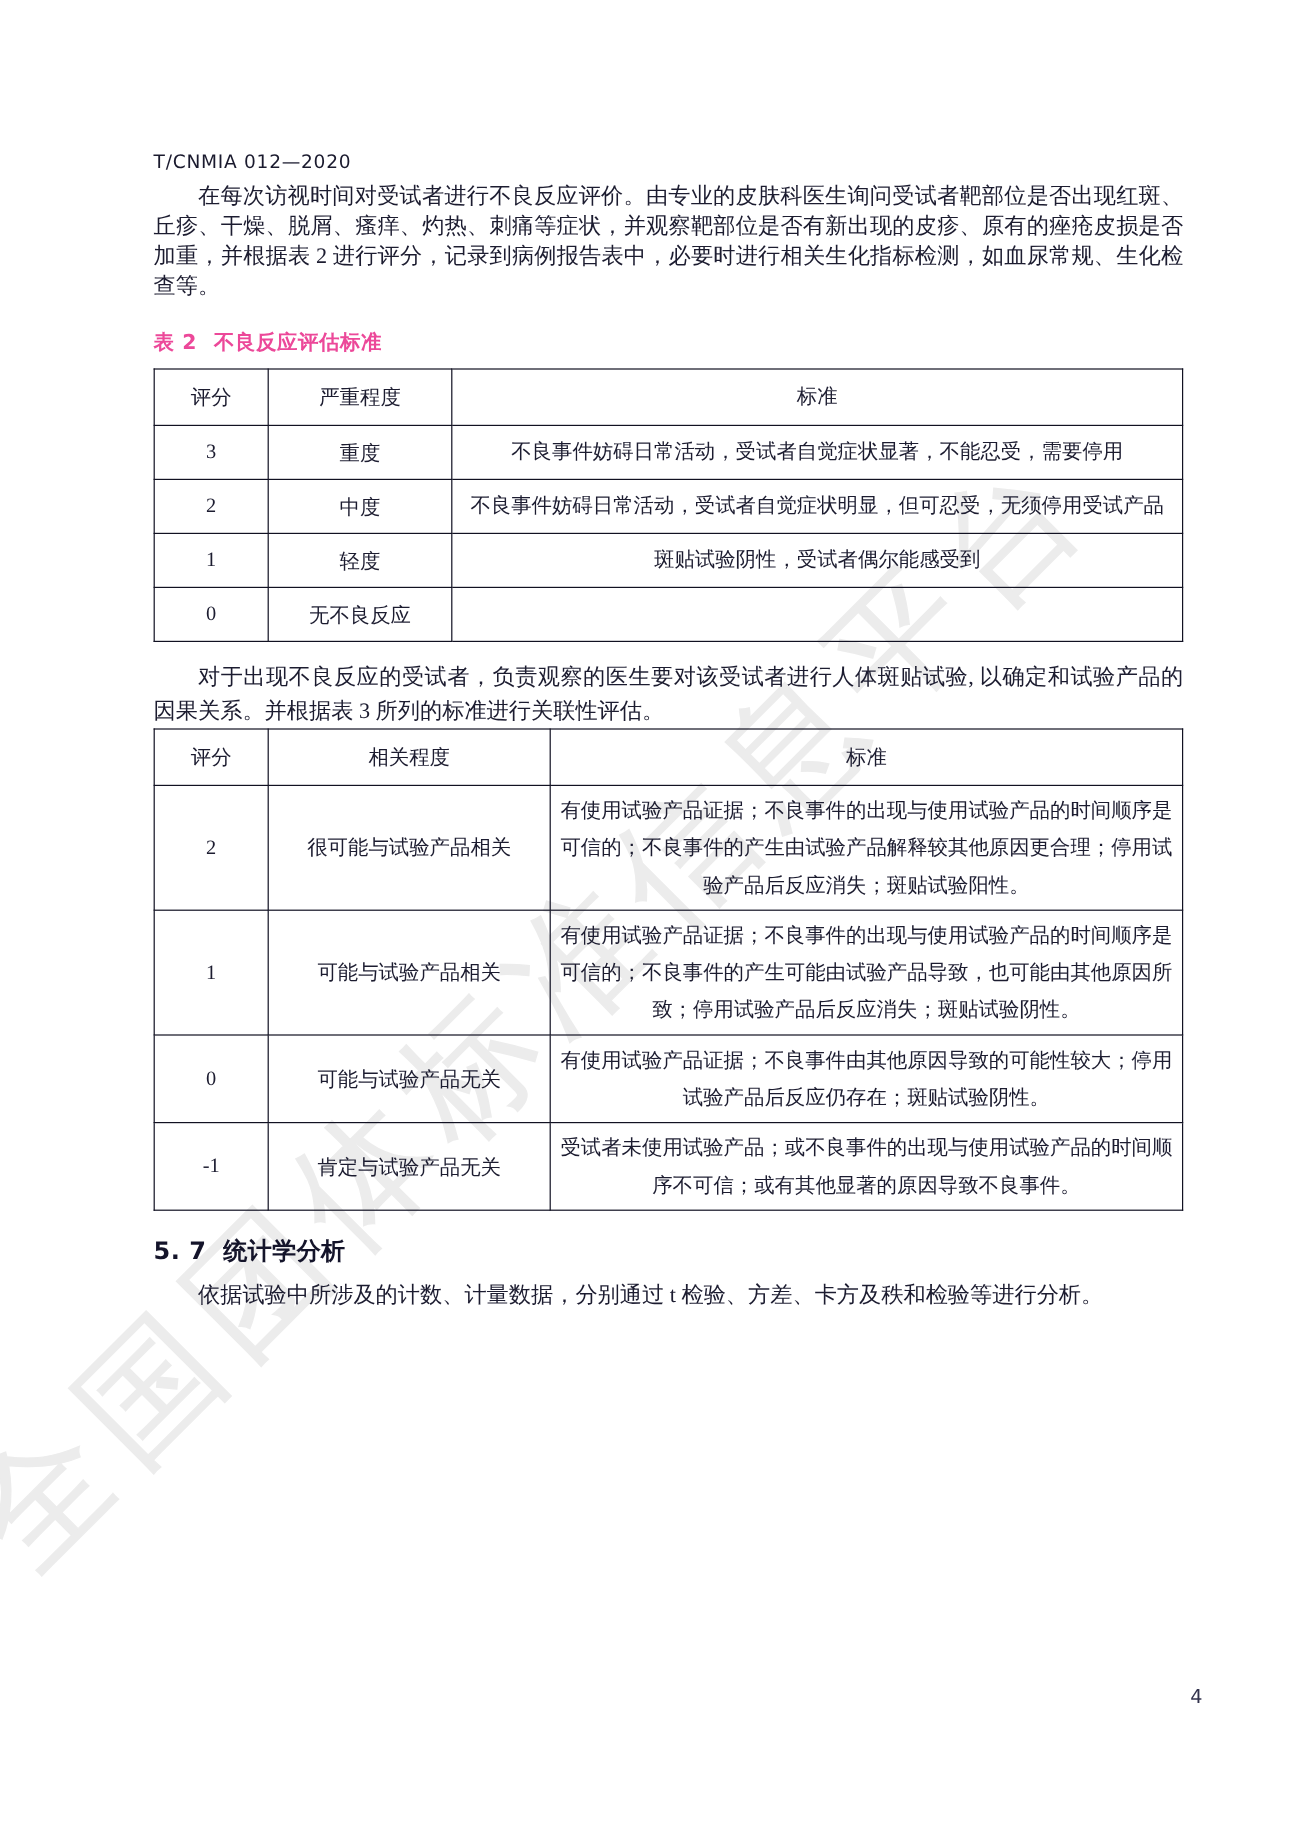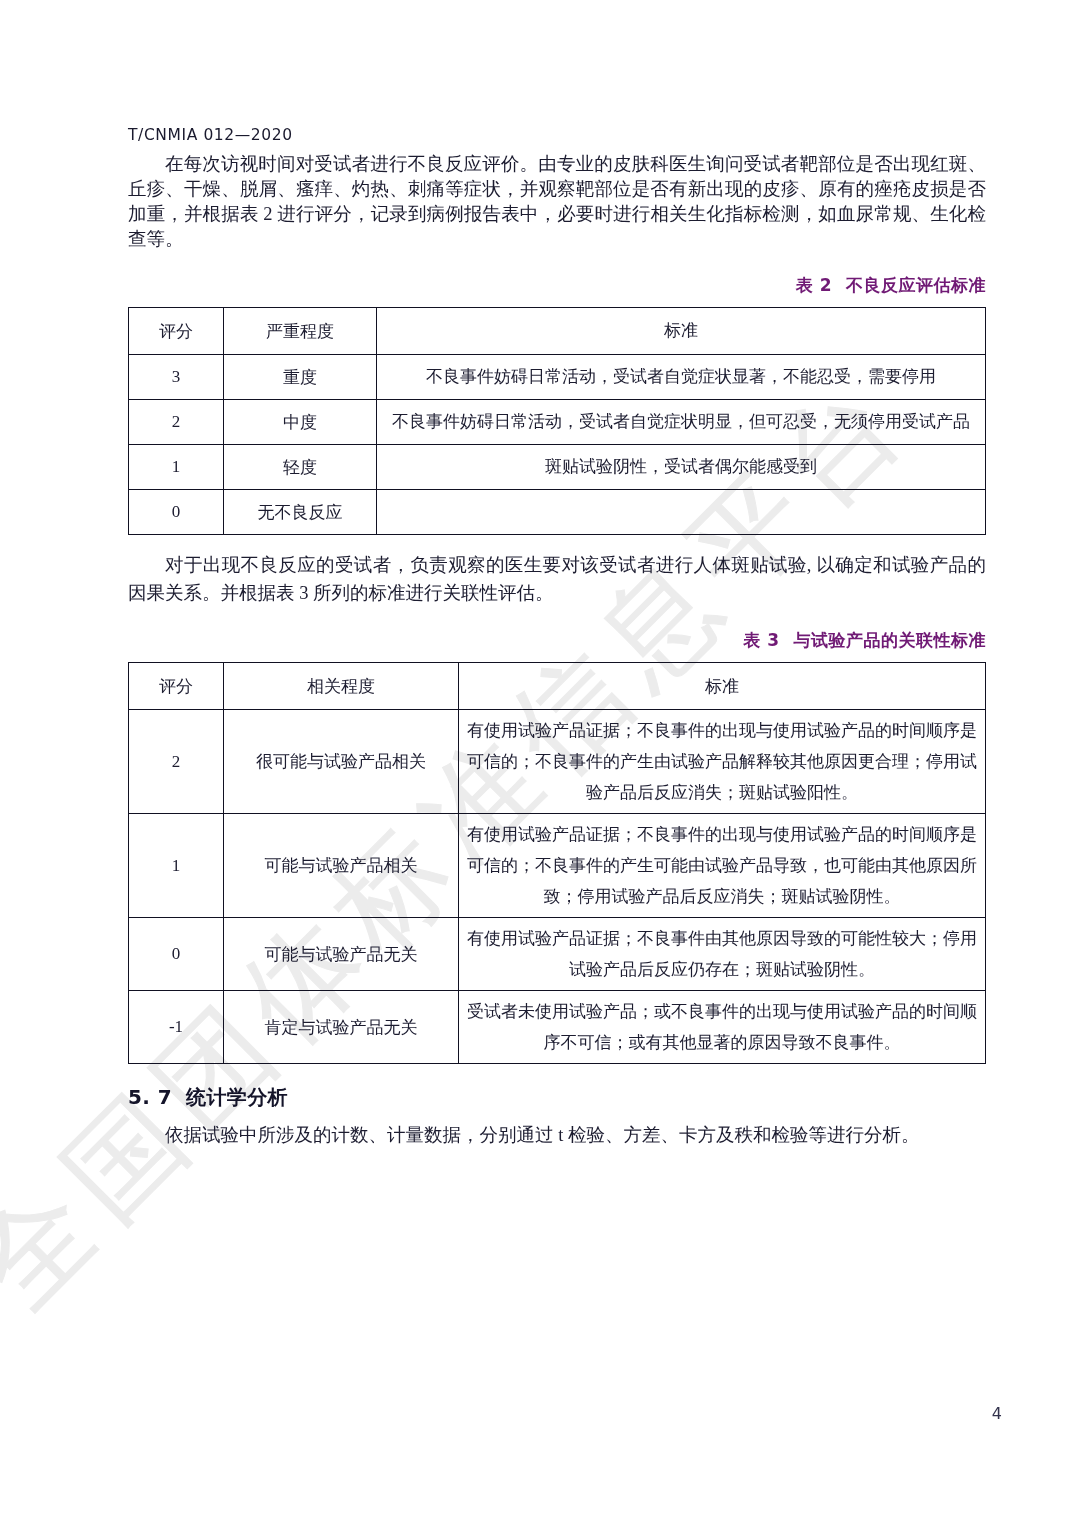--- a/index.html
+++ b/index.html
@@ -71,26 +71,26 @@
     line-height: 25px;
     text-align: justify;
     text-justify: inter-ideograph;
     text-indent: 2em;
     color: #1c1c30;
   }
   p.body-par.tight { line-height: 28px; }
 
   .table-caption {
     margin: 22px 0 10px 0;
-    text-align: right;
+    text-align: left;
     font-family: "DejaVu Sans", "Liberation Sans", sans-serif;
     font-weight: bold;
     font-size: 17px;
     letter-spacing: 0.5px;
-    color: #701a75;
+    color: #ec4899;
   }
   .table-caption .cap-gap { display: inline-block; width: 14px; }
 
   table.doc-table {
     border-collapse: collapse;
     width: 858px;
     table-layout: fixed;
     font-size: 17px;
     color: #1c1c30;
   }
@@ -182,23 +182,20 @@
         <tr>
           <td class="c-score">0</td>
           <td class="c-sev">无不良反应</td>
           <td class="c-crit"></td>
         </tr>
       </tbody>
     </table>
 
     <p class="body-par tight" style="margin-top:16px;">对于出现不良反应的受试者，负责观察的医生要对该受试者进行人体斑贴试验, 以确定和试验产品的因果关系。并根据表 3 所列的标准进行关联性评估。</p>
 
-    <div class="table-caption">
-      <span>表 3</span><span class="cap-gap"></span><span>与试验产品的关联性标准</span>
-    </div>
 
     <table class="doc-table t3">
       <thead>
         <tr>
           <td class="c-score">评分</td>
           <td class="c-rel">相关程度</td>
           <td class="c-crit" style="text-align:center;">标准</td>
         </tr>
       </thead>
       <tbody>

